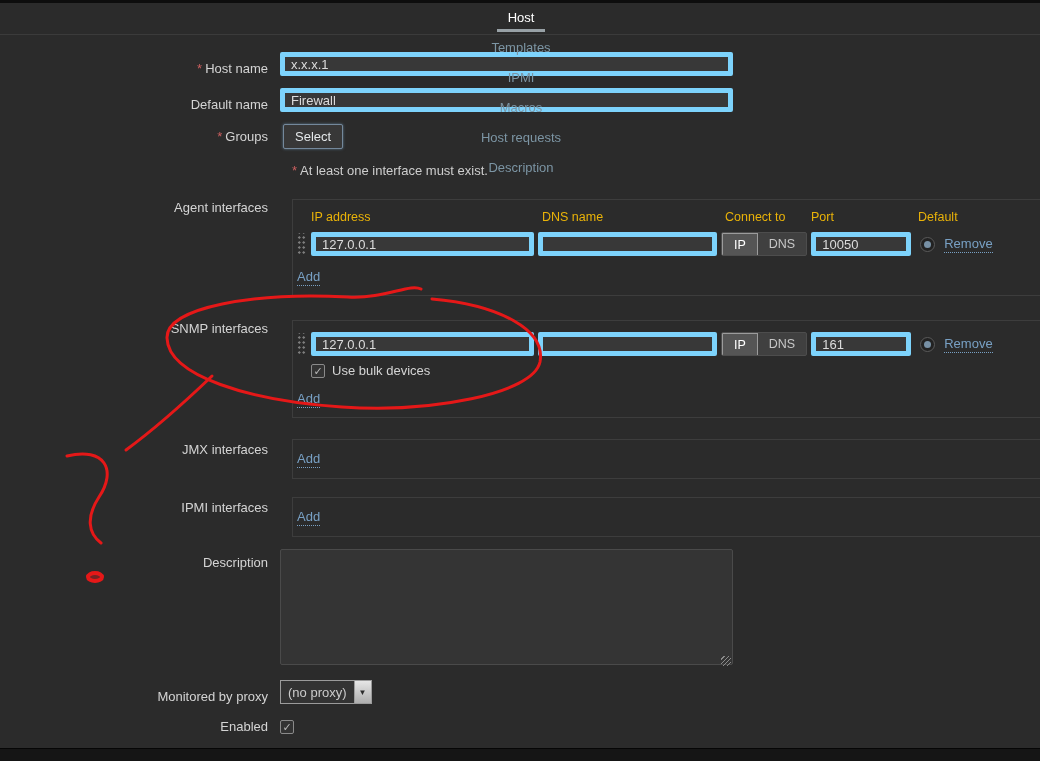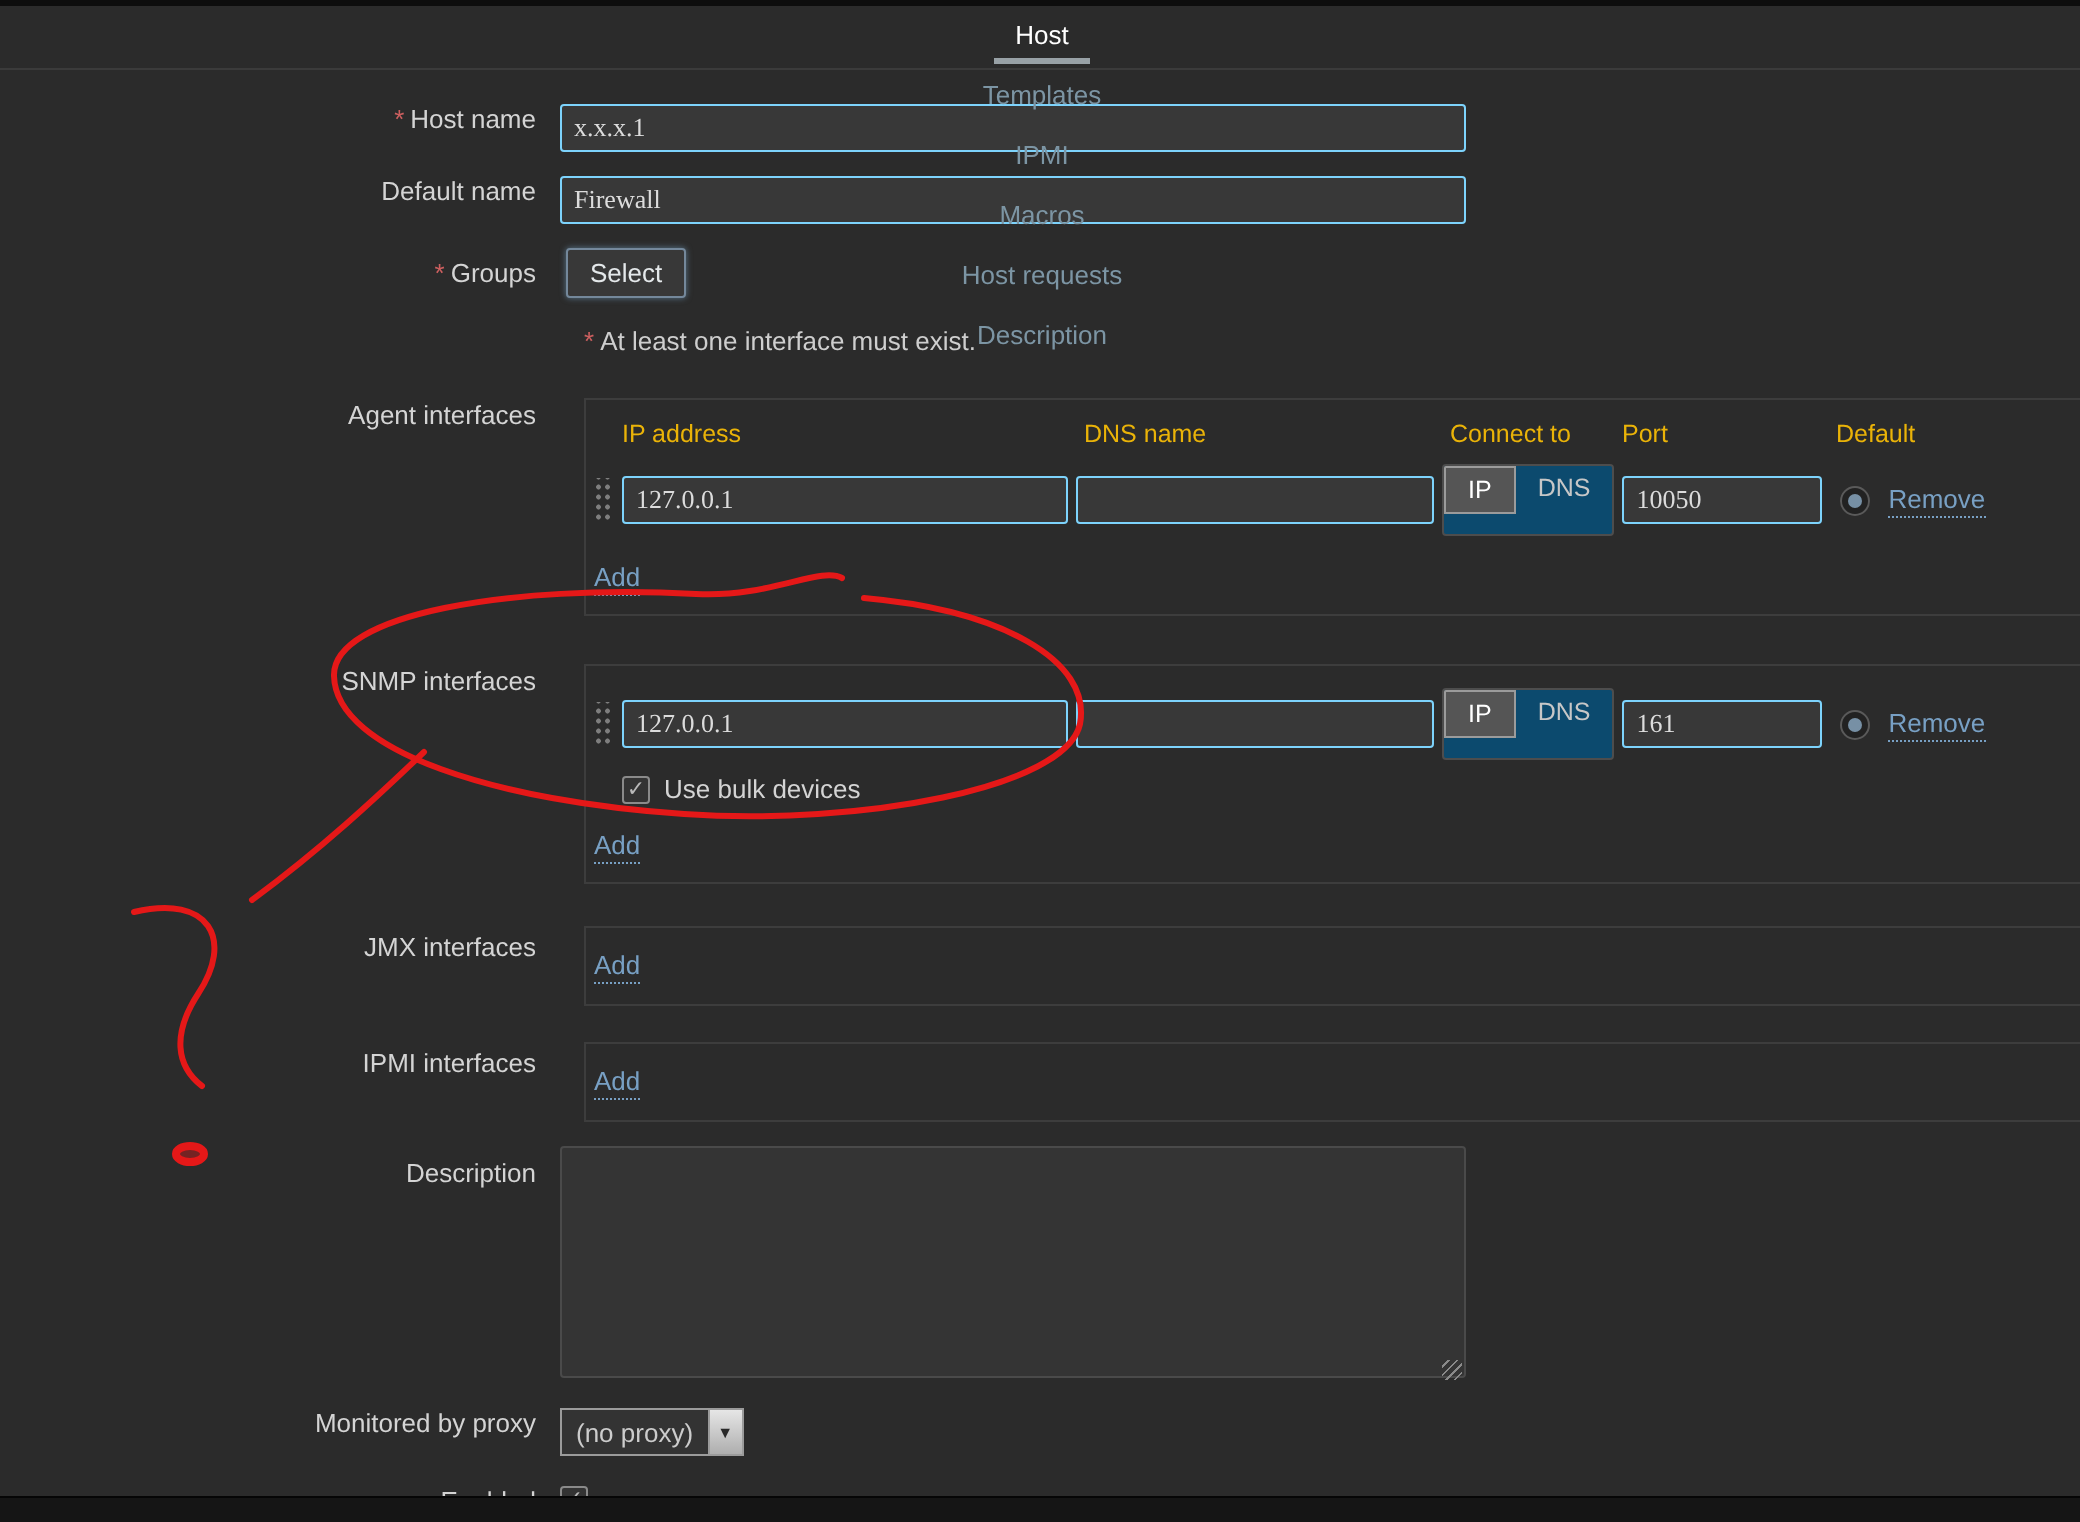--- a/index.html
+++ b/index.html
@@ -21,31 +21,31 @@
     position:relative; padding:0 11px; height:32px; line-height:30px;
     color:#7c95a4; cursor:pointer; white-space:nowrap;
   }
   .tab.active { color:#ffffff; }
   .tab.active::after {
     content:""; position:absolute; left:0; right:0; bottom:1px; height:3px;
     background:#98a1a6;
   }
   
   .form { padding-top:17px; }
-  .row { display:flex; align-items:flex-start; margin-bottom:12px; }
+  .row { display:flex; align-items:flex-end; margin-bottom:12px; }
   .row.top { align-items:flex-start; }
   .lbl {
     width:280px; min-width:280px; text-align:right; padding-right:12px;
     color:#d4d4d4;
   }
   .req { color:#cc5f5f; margin-right:3px; }
   input.txt {
-    background:#383838; border:1px solid #7dd3fc; color:#dcdcdc;
+    background:#383838; border:5px solid #7dd3fc; color:#dcdcdc;
     height:24px; padding:0 6px; font-size:13px; border-radius:2px; outline:none;
-    font-family:Liberation Serif, serif;
+    font-family:Liberation Sans, sans-serif;
   }
   .w-main { width:453px; }
   
   .multiselect {
     width:453px; min-height:44px; background:#383838;
     border:1px solid #4d4d4d; border-radius:2px; padding:3px 5px;
   }
   .chip {
     display:inline-flex; align-items:center; gap:7px;
     background:#4d4d4d; color:#e2e2e2; height:19px; padding:0 6px;
@@ -72,22 +72,22 @@
   .h-port { width:107px; }
   .if-row { display:flex; align-items:center; }
   .drag {
     width:9px; height:22px; margin-right:5px; cursor:grab;
     background-image:radial-gradient(#7e7e7e 1px, transparent 1.3px);
     background-size:4.5px 5px; background-position:0 2px;
   }
   .ip-in { width:223px; margin-right:4px; }
   .dns-in { width:179px; margin-right:4px; }
   .toggle {
-    display:flex; height:36px; border:1px solid #4d4d4d; border-radius:2px;
-    overflow:hidden; margin-right:4px; background:#0c4a6e;
+    display:flex; height:24px; border:1px solid #4d4d4d; border-radius:2px;
+    overflow:hidden; margin-right:4px; background:#404040;
   }
   .seg {
     padding:0 11px; line-height:22px; color:#c7c7c7; cursor:pointer;
     font-size:12.5px;
   }
   .seg.sel { background:#555555; color:#ffffff; }
   .port-in { width:100px; margin-right:9px; }
   .radio {
     width:15px; height:15px; border-radius:50%; border:1px solid #5a5a5a;
     background:#222; margin-right:9px; position:relative; cursor:pointer;

